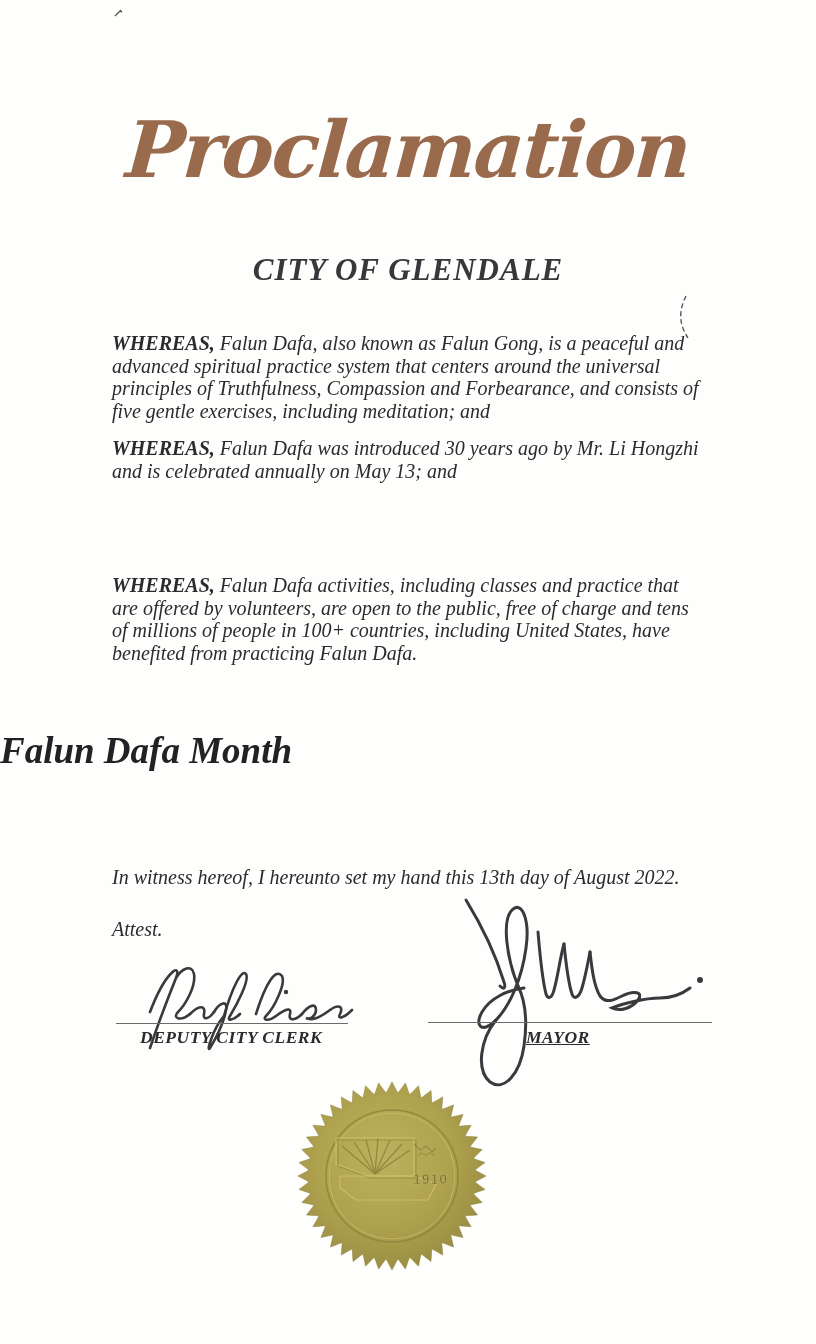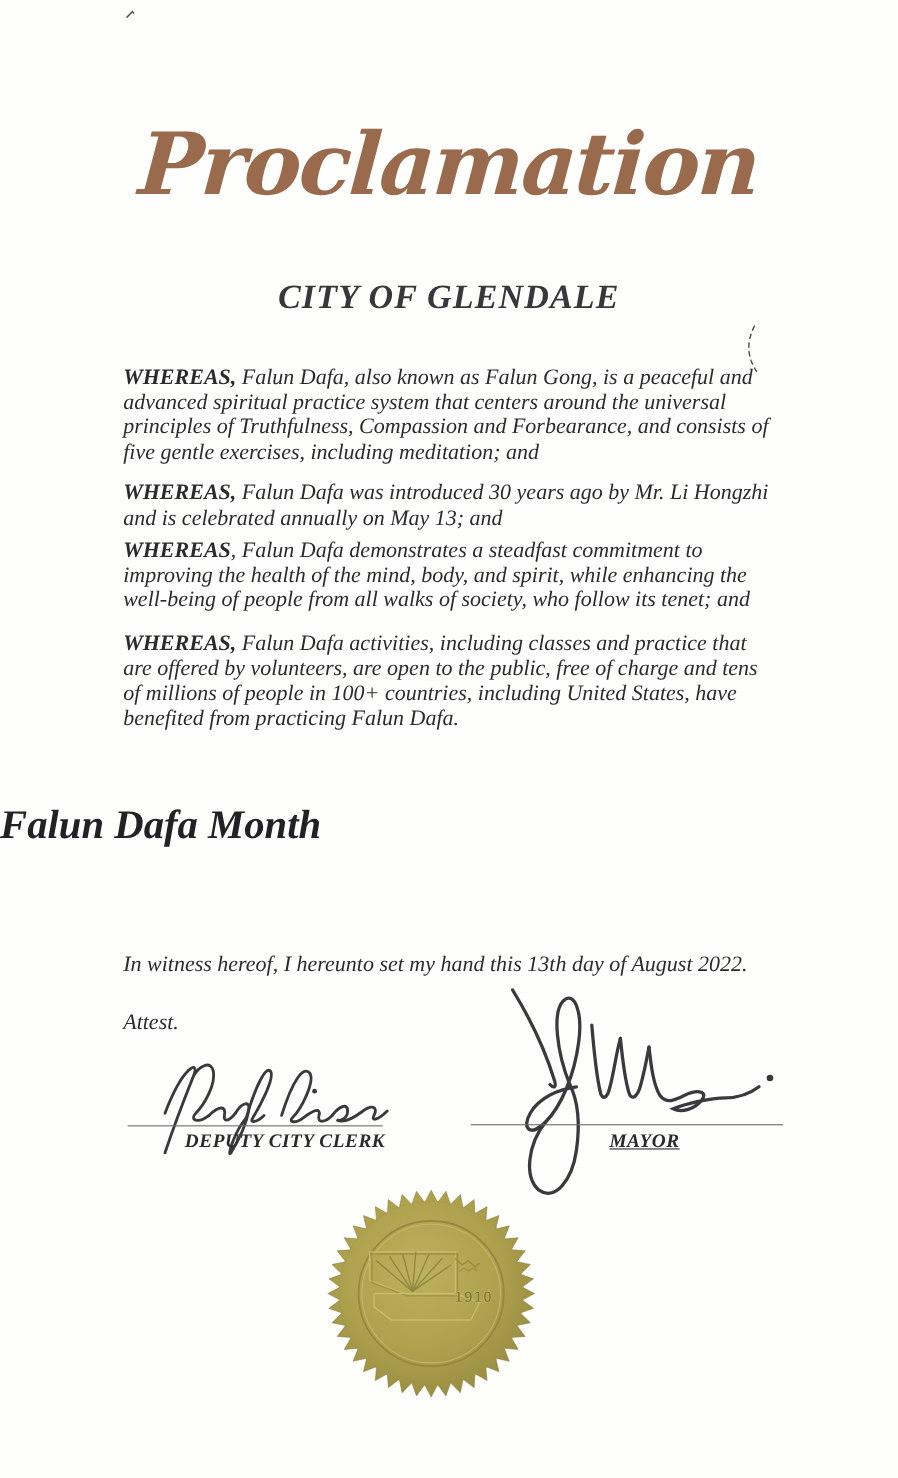--- a/index.html
+++ b/index.html
@@ -74,21 +74,20 @@
   }
   .sig-line.clerk { left: 116px; top: 1023px; width: 232px; }
   .sig-line.mayor { left: 428px; top: 1022px; width: 284px; }
   .sig-label {
     position: absolute;
     font-style: italic;
     font-weight: bold;
     font-size: 17.5px;
     color: #2b2b2e;
     letter-spacing: 0.5px;
-    margin-left: 28px;
   }
   .sig-label.clerk { left: 140px; top: 1027px; }
   .sig-label.mayor { left: 526px; top: 1027px; text-decoration: underline; }
   .sig-svg { position: absolute; }
   .sig-svg.clerk { left: 116px; top: 952px; }
   .sig-svg.mayor { left: 452px; top: 886px; }
   .seal-wrap { position: absolute; left: 296px; top: 1080px; width: 192px; height: 192px; }
   .artifact { position: absolute; }
   .artifact.top-dot { left: 112px; top: 7px; }
   .artifact.pen-mark { left: 672px; top: 294px; }
@@ -106,21 +105,20 @@
   </svg>
 
   <div class="doc-title">Proclamation</div>
 
   <div class="city-heading">CITY OF GLENDALE</div>
 
   <p class="para p1"><b>WHEREAS,</b><span> Falun Dafa, also known as Falun Gong, is a peaceful and advanced spiritual practice system that centers around the universal principles of Truthfulness, Compassion and Forbearance, and consists of five gentle exercises, including meditation; and</span></p>
 
   <p class="para p2"><b>WHEREAS,</b><span> Falun Dafa was introduced 30 years ago by Mr. Li Hongzhi and is celebrated annually on May 13; and</span></p>
 
-  <p class="para p3"><b>WHEREAS</b><span>, Falun Dafa demonstrates a steadfast commitment to improving the health of the mind, body, and spirit, while enhancing the well-being of people from all walks of society, who follow its tenet; and</span></p>
 
   <p class="para p4"><b>WHEREAS,</b><span> Falun Dafa activities, including classes and practice that are offered by volunteers, are open to the public, free of charge and tens of millions of people in 100+ countries, including United States, have benefited from practicing Falun Dafa.</span></p>
 
 
   <div class="proclaimed">Falun Dafa Month</div>
 
 
   <p class="para witness">In witness hereof, I hereunto set my hand this 13th day of August 2022.</p>
 
   <p class="para attest">Attest.</p>

